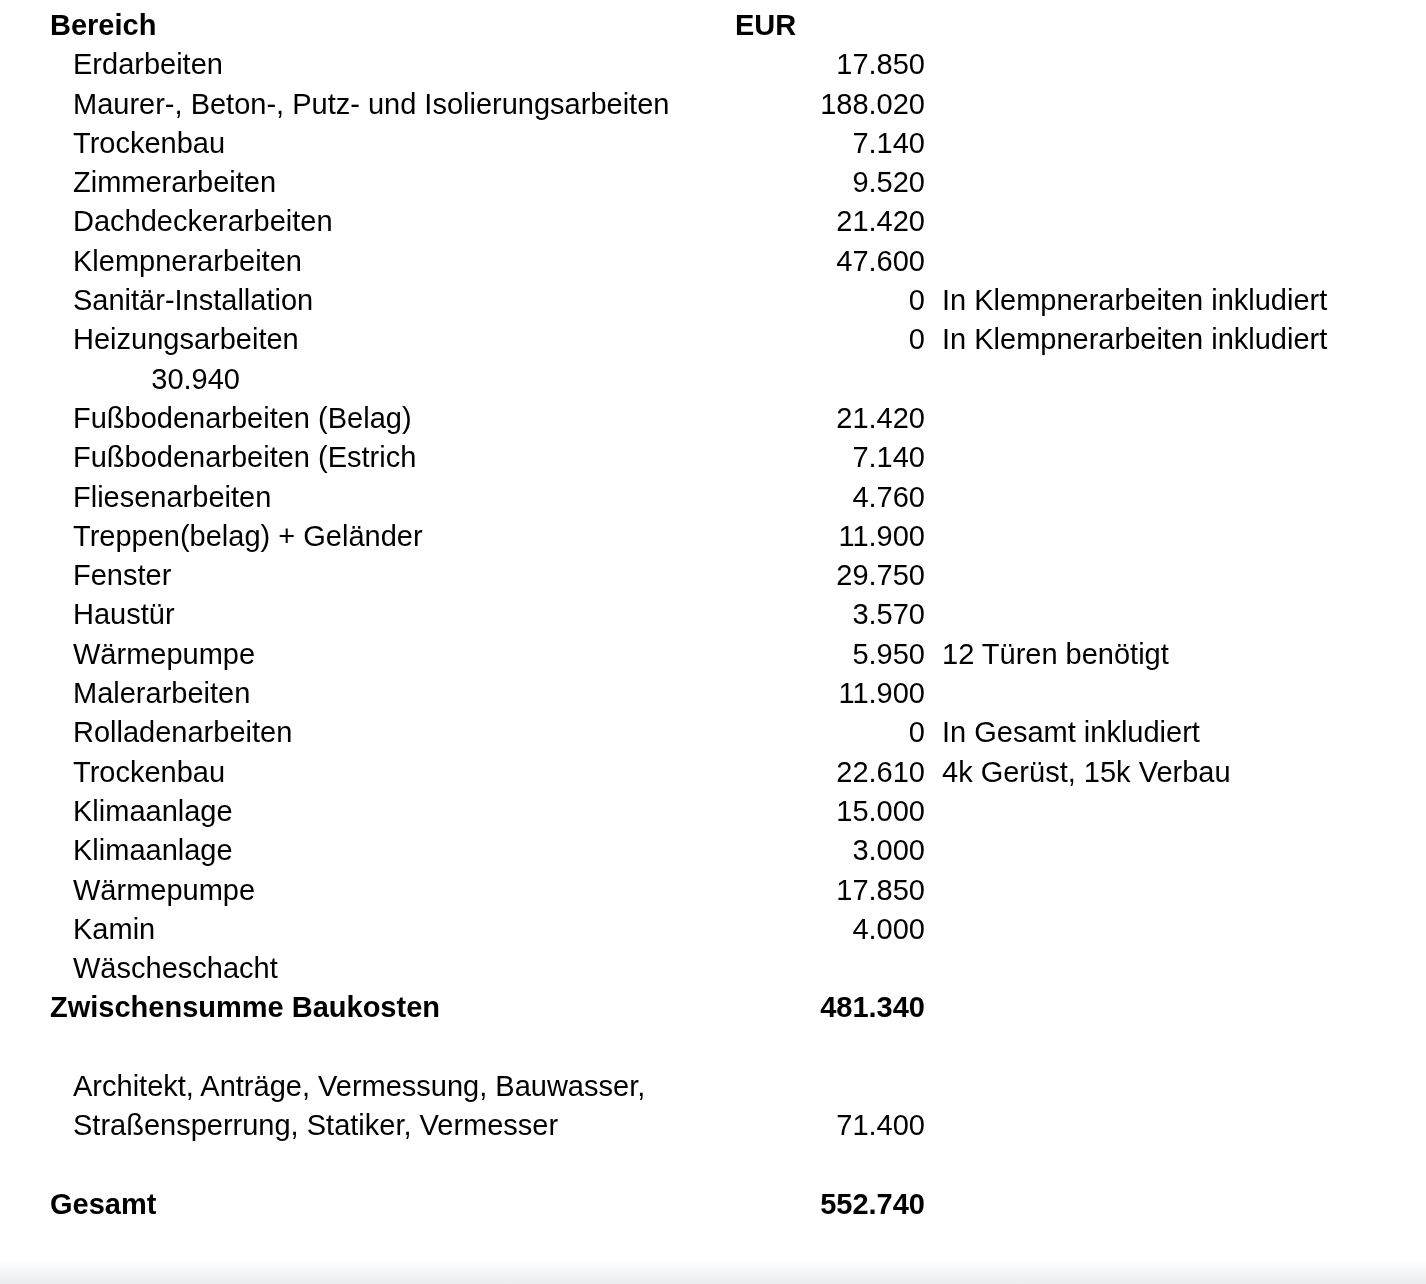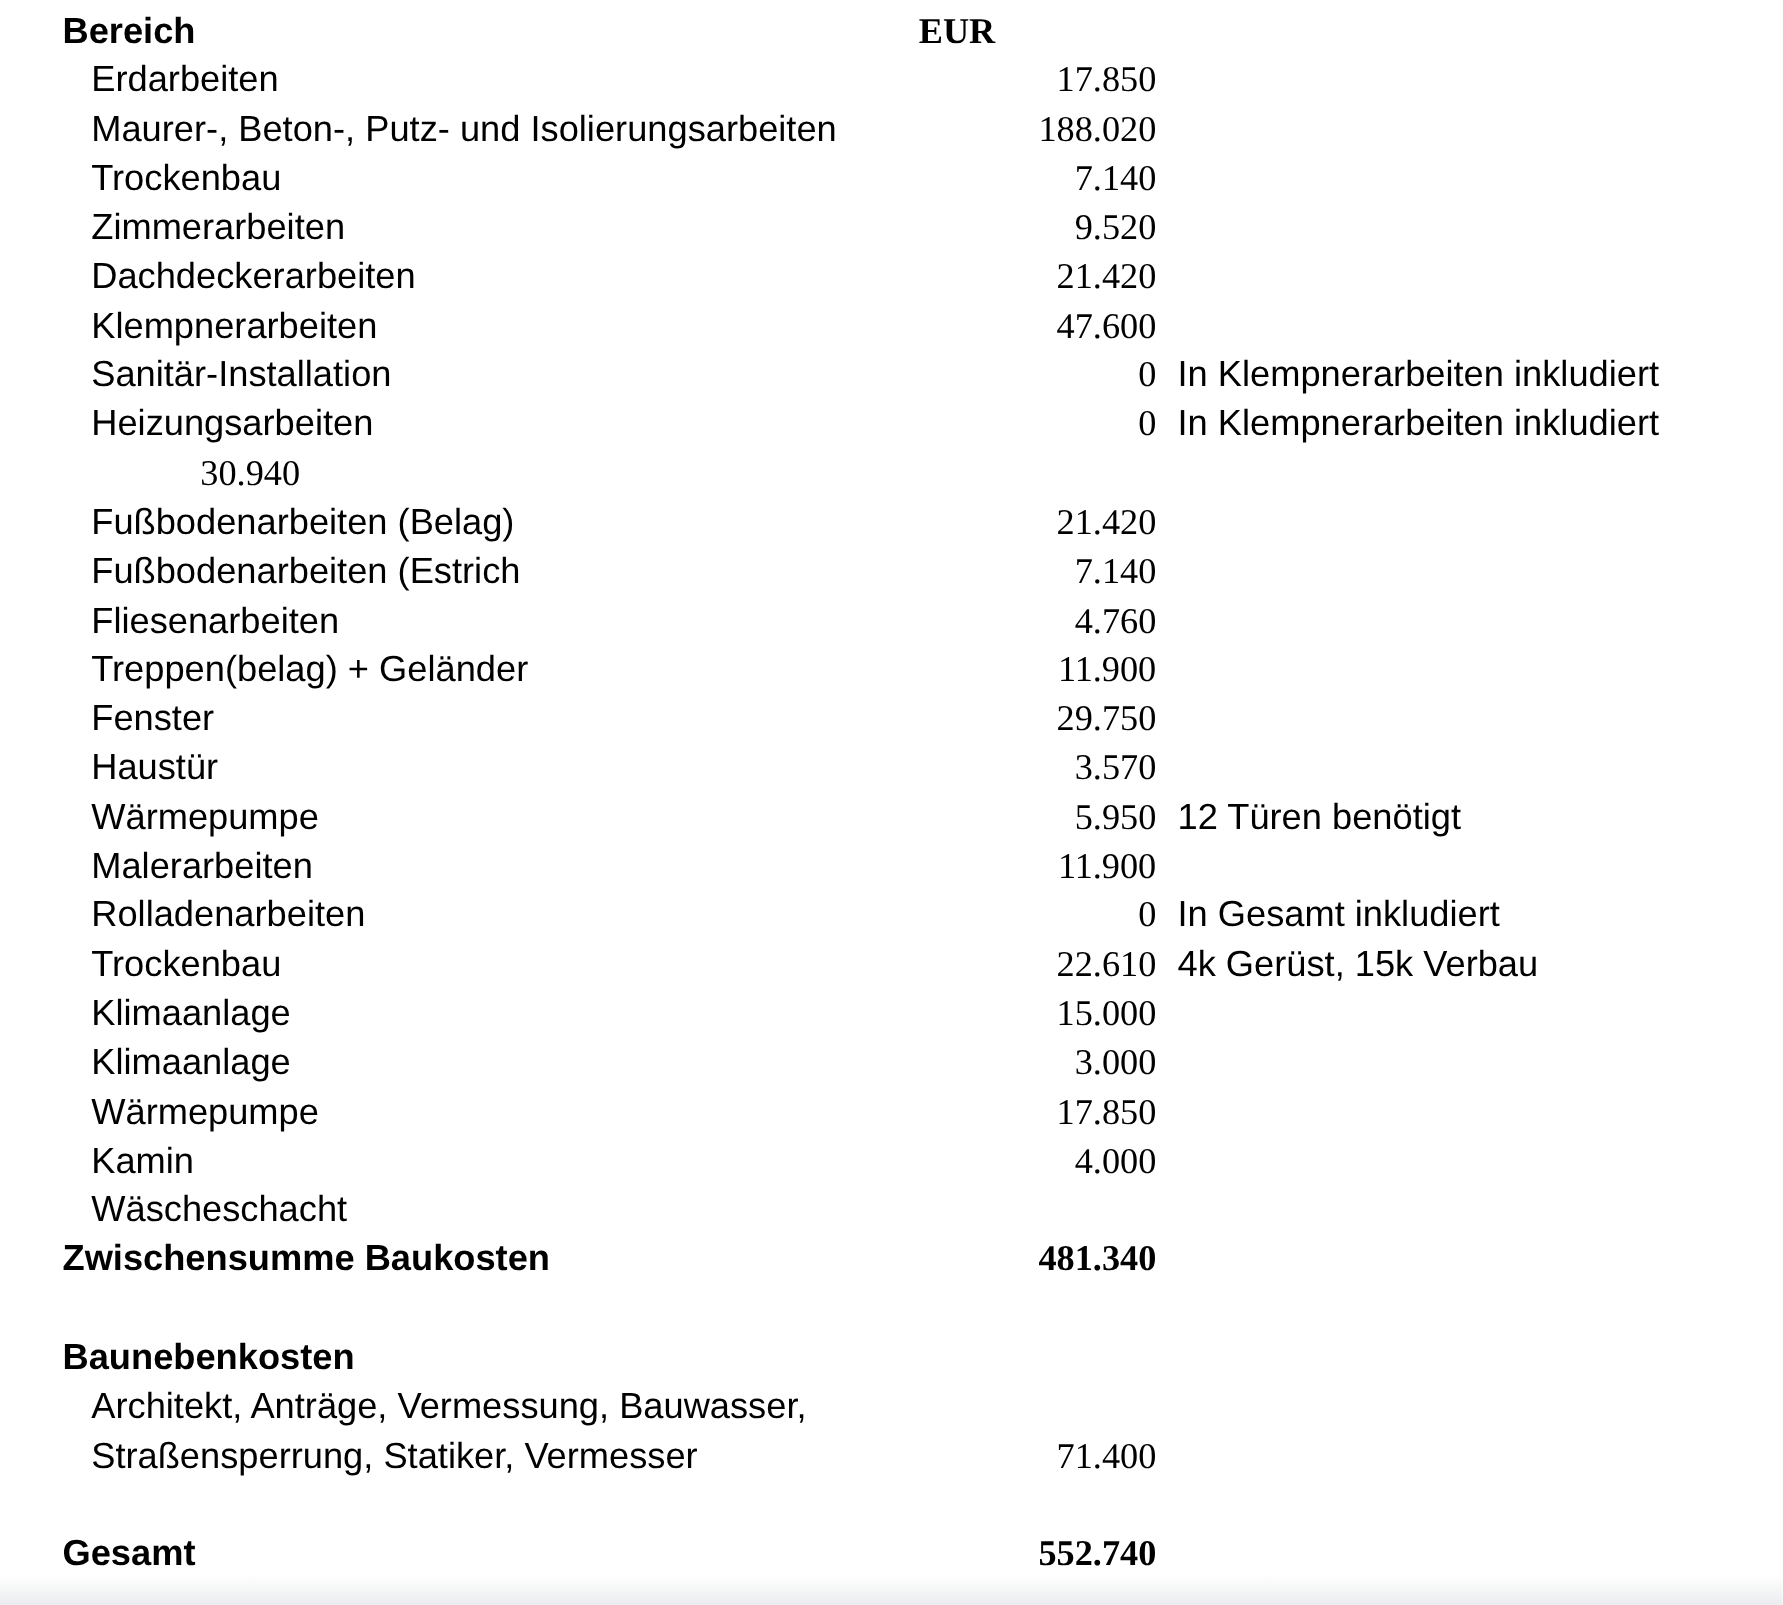--- a/index.html
+++ b/index.html
@@ -37,21 +37,20 @@
     overflow: visible;
   }
   .indent .cell-label {
     padding-left: 23px;
     box-sizing: border-box;
   }
   .cell-value {
     width: 190px;
     flex: none;
     text-align: right;
-    font-family: Liberation Serif, serif;
   }
   .cell-value.left {
     text-align: left;
   }
   .cell-note {
     margin-left: 17px;
   }
   .bold {
     font-weight: bold;
   }
@@ -201,25 +200,20 @@
     </div>
 
   <div class="row bold">
     <div class="cell-label">Zwischensumme Baukosten</div>
     <div class="cell-value">481.340</div>
     <div class="cell-note"></div>
   </div>
 
   <div class="row blank"></div>
 
-  <div class="row bold">
-    <div class="cell-label">Baunebenkosten</div>
-    <div class="cell-value"></div>
-    <div class="cell-note"></div>
-  </div>
 
   <div class="row indent">
     <div class="cell-label">Architekt, Anträge, Vermessung, Bauwasser,</div>
     <div class="cell-value"></div>
     <div class="cell-note"></div>
   </div>
 
   <div class="row indent">
     <div class="cell-label">Straßensperrung, Statiker, Vermesser</div>
     <div class="cell-value">71.400</div>

